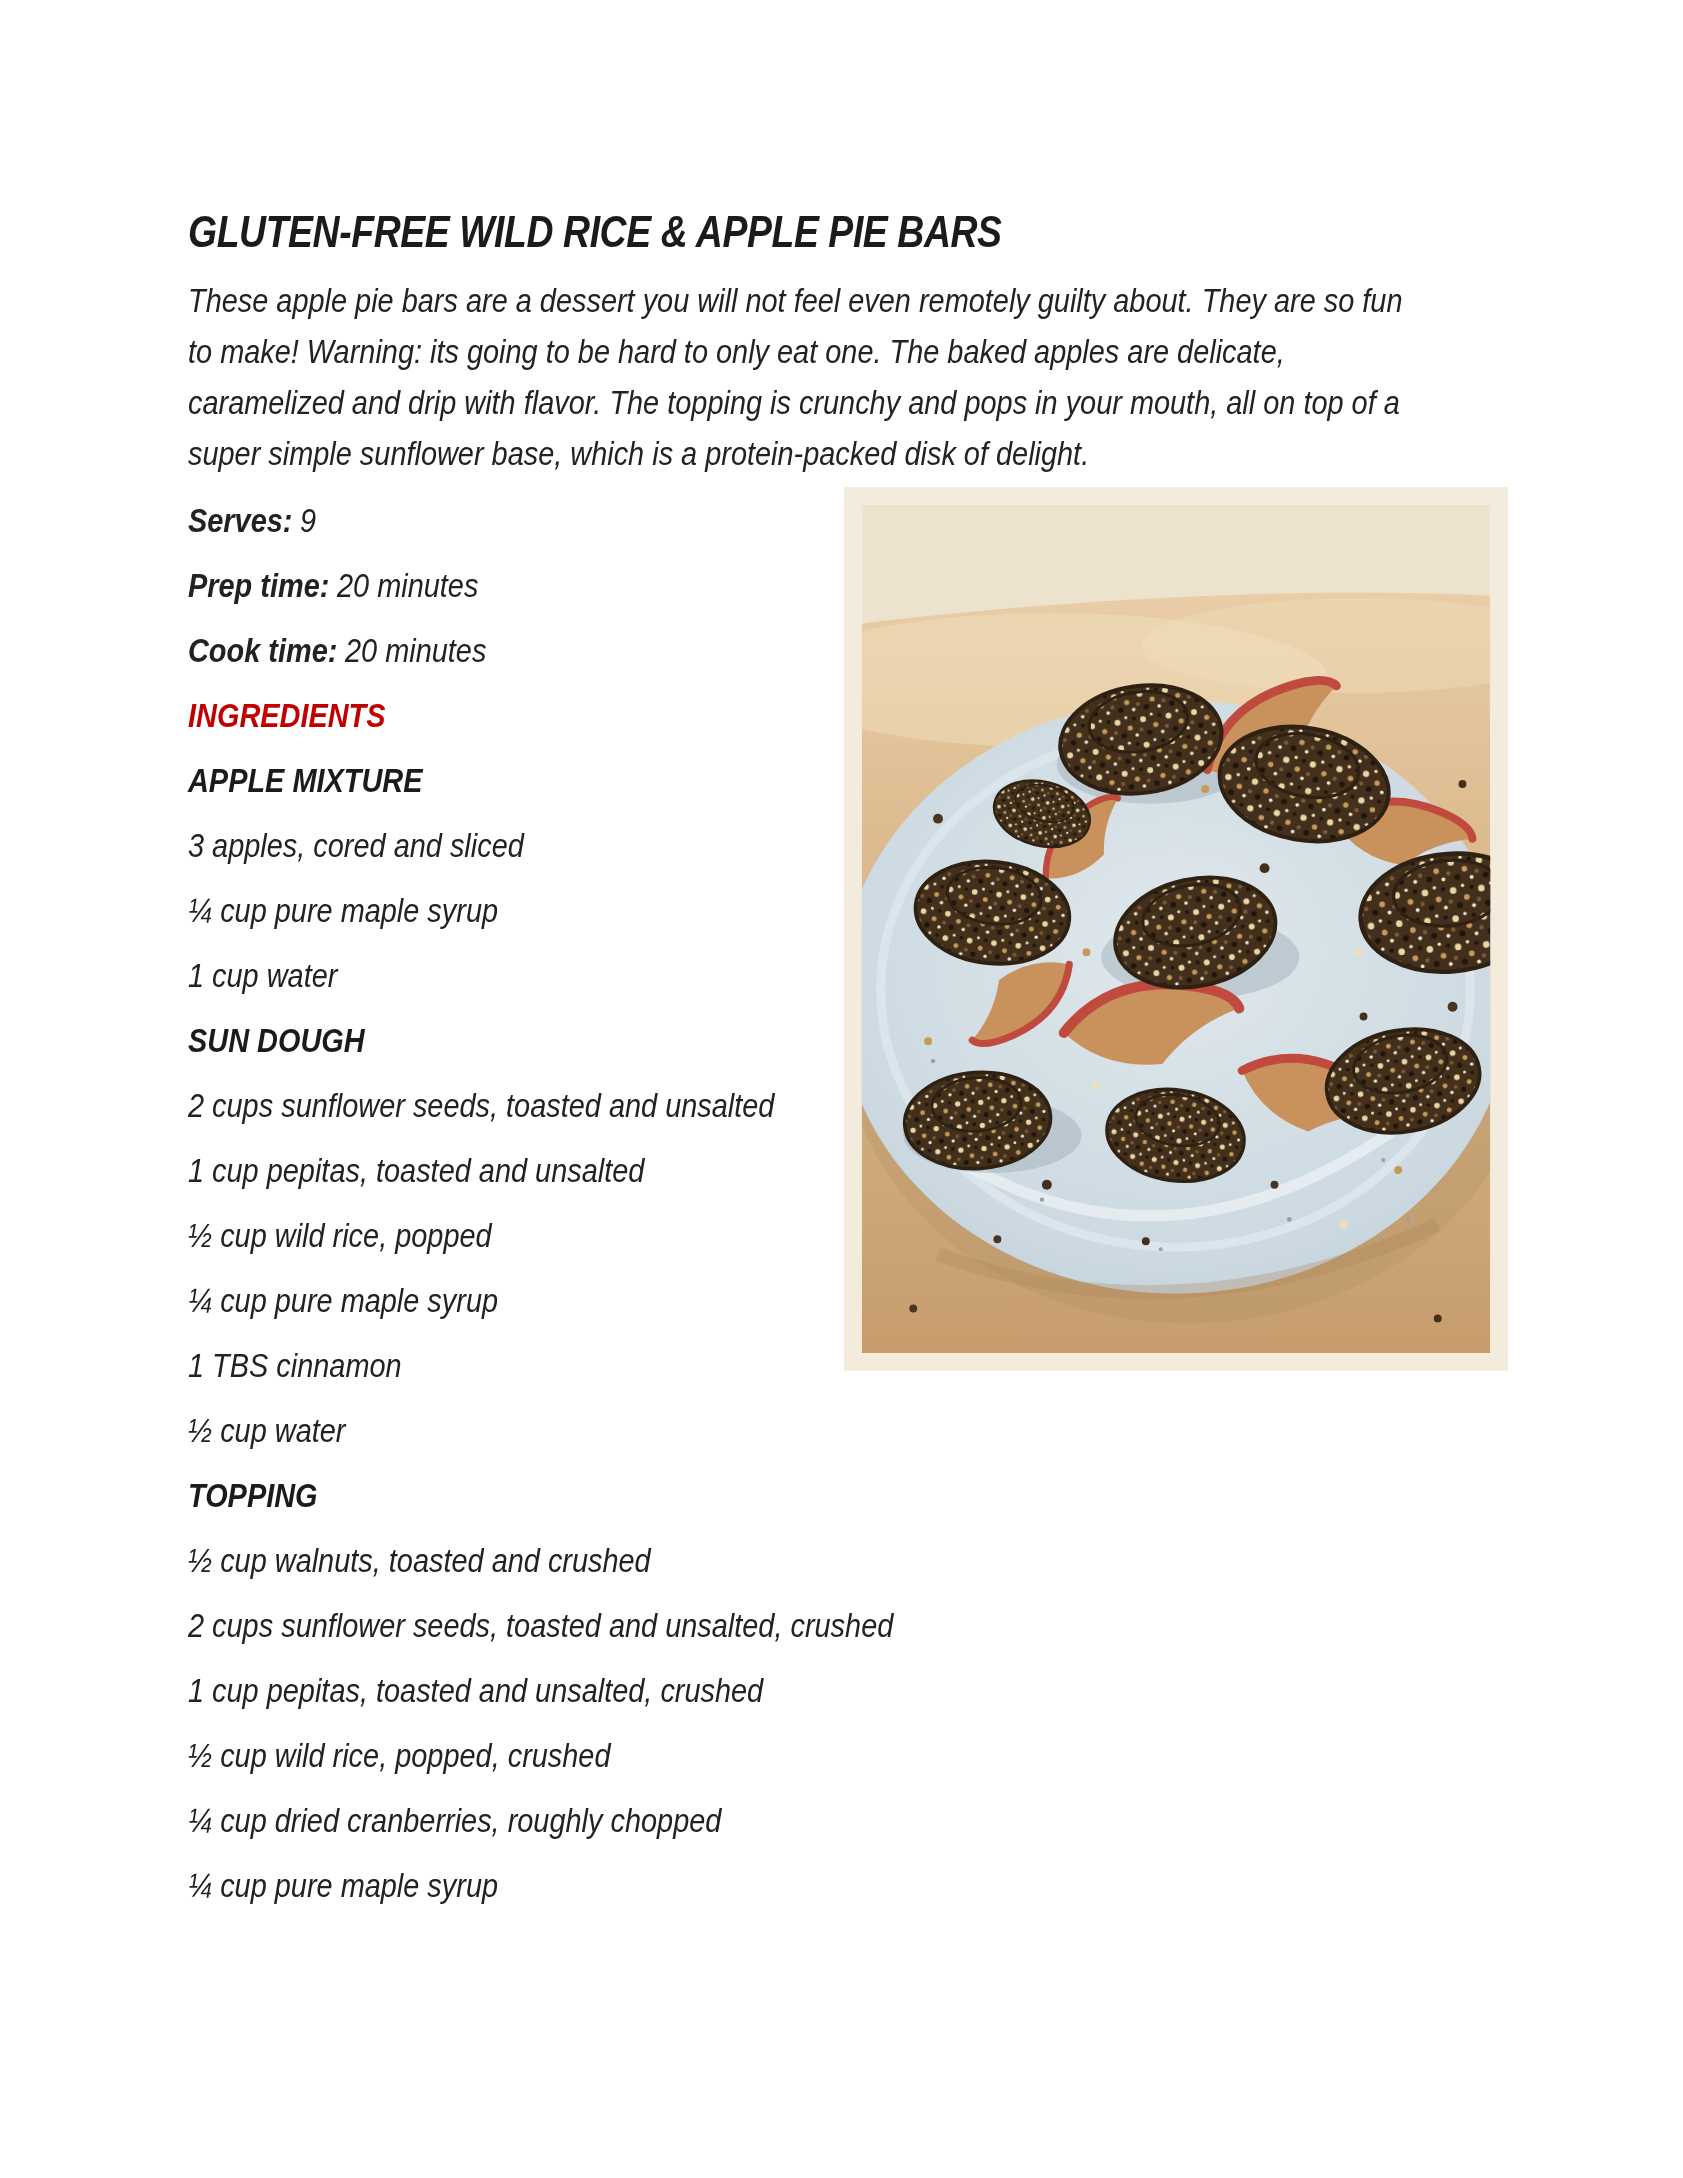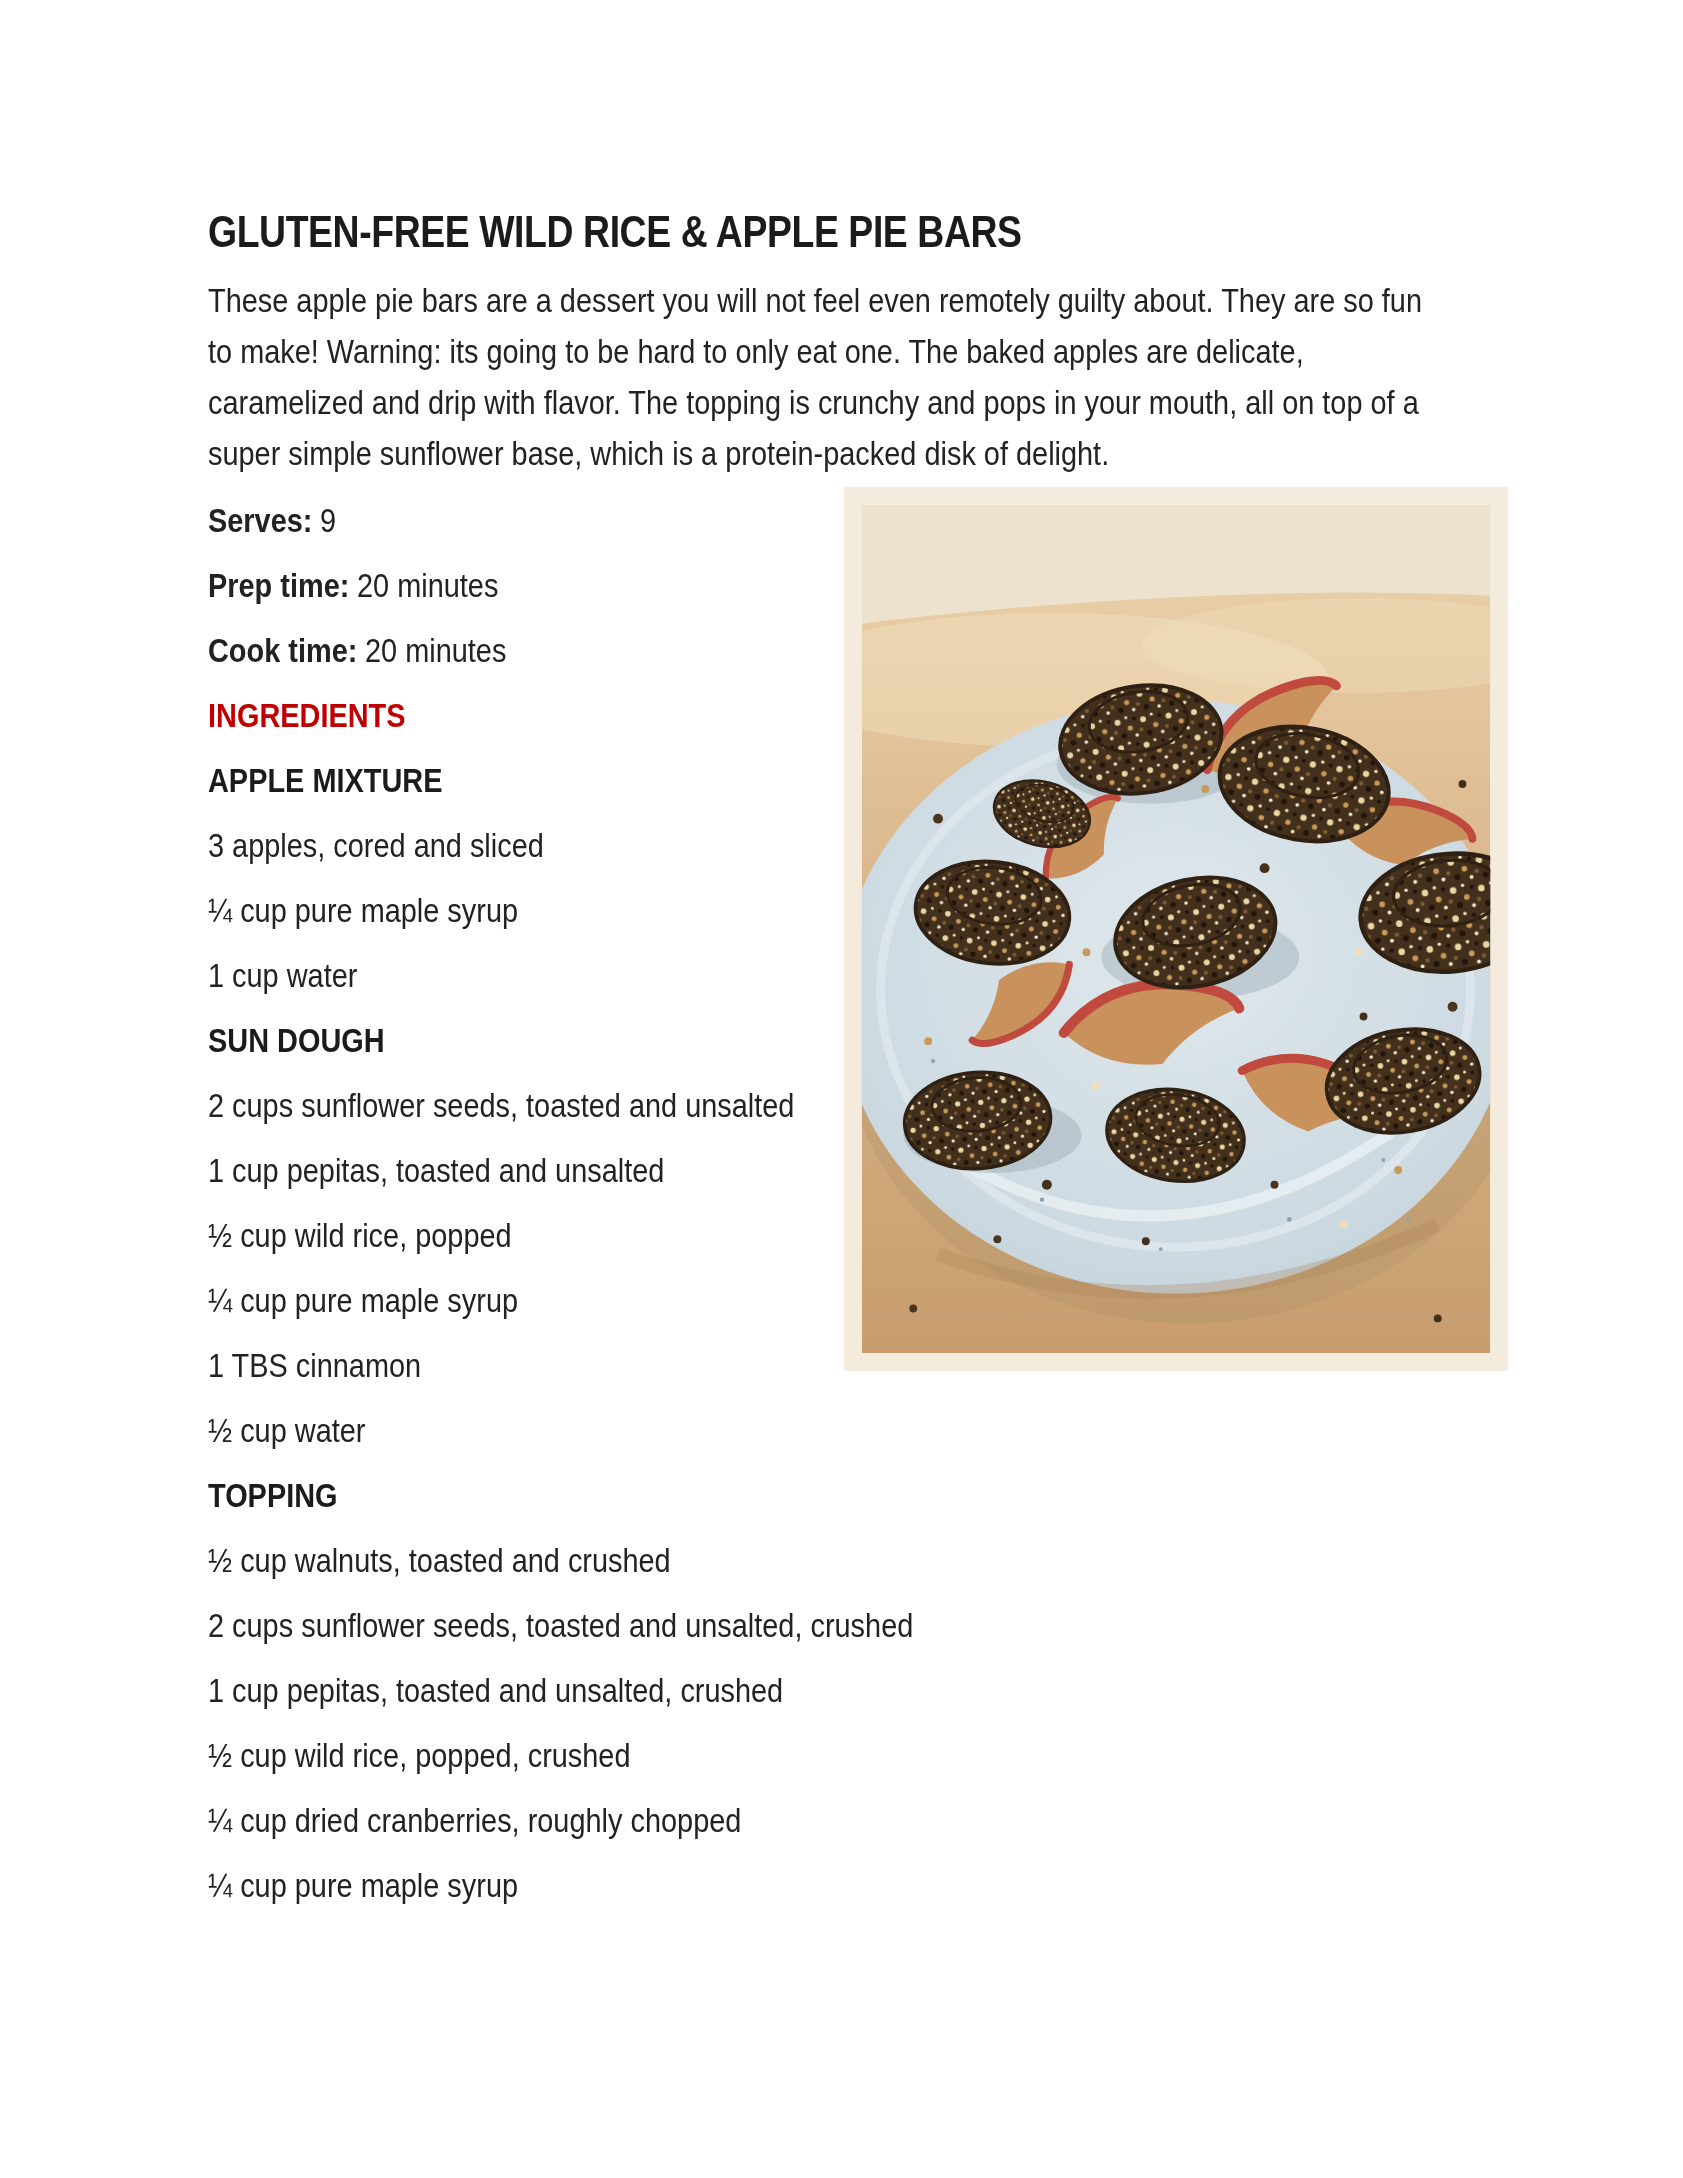--- a/index.html
+++ b/index.html
@@ -7,23 +7,24 @@
     position: relative;
     width: 1683px;
     height: 2178px;
     background: #ffffff;
     overflow: hidden;
     font-family: "Liberation Sans", sans-serif;
     color: #222222;
   }
   .content {
     position: absolute;
-    left: 208px;
+    left: 188px;
     top: 206px;
     width: 1297px;
+    font-style: italic;
   }
   .squeeze {
     transform: scaleX(0.85);
     transform-origin: 0 0;
   }
   .title {
     font-size: 44px;
     line-height: 51px;
     font-weight: bold;
     color: #1b1b1b;

